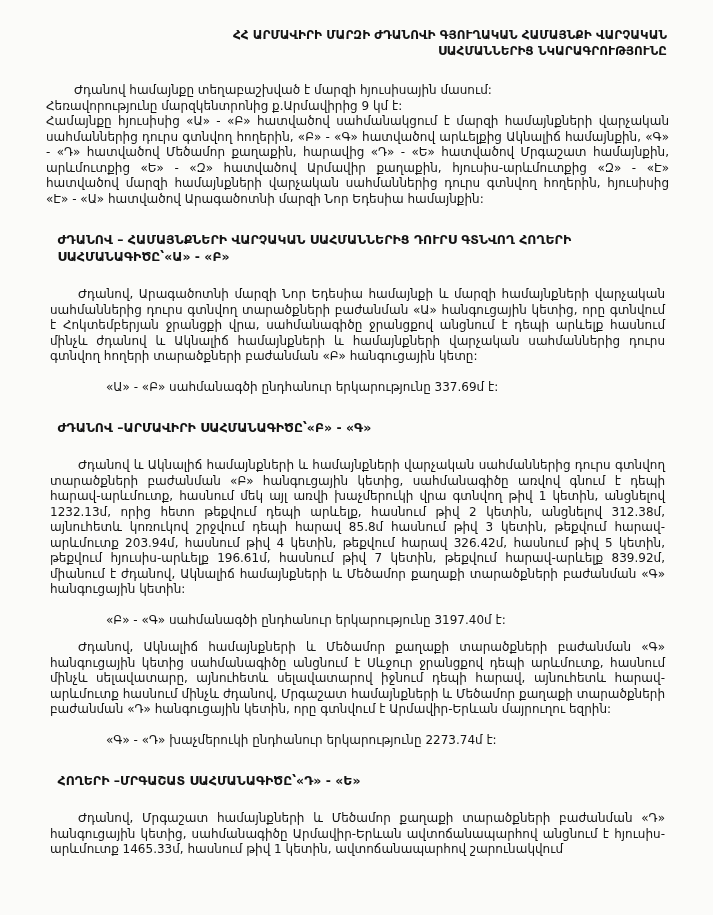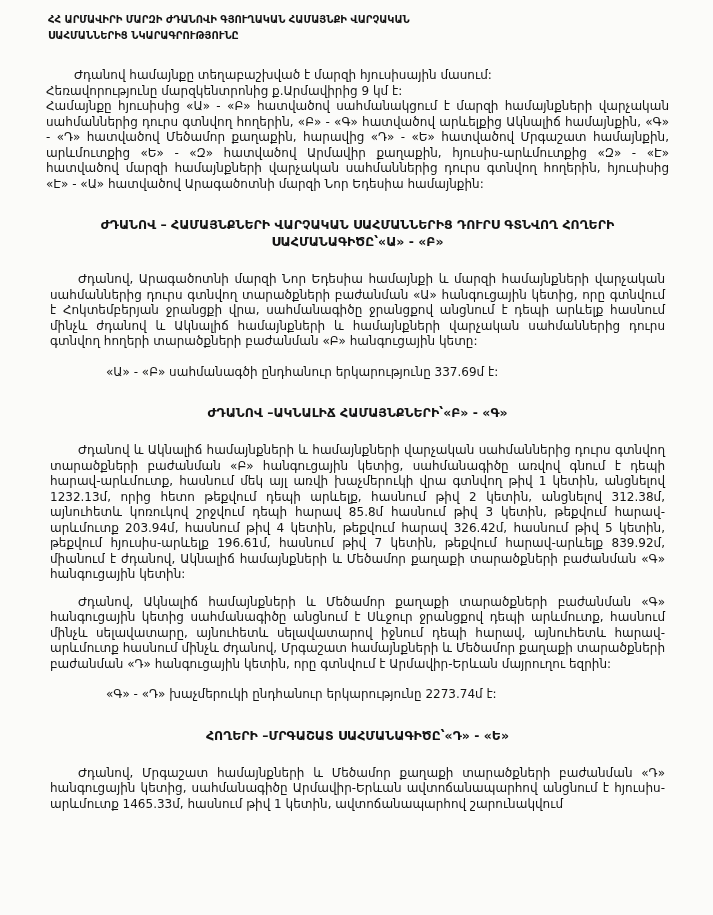--- a/index.html
+++ b/index.html
@@ -15,33 +15,32 @@
     background: #fbfbf9;
     box-sizing: border-box;
     padding: 12px 36px 8px 38px;
     font-family: "DejaVu Sans", "Liberation Sans", sans-serif;
     font-size: 12px;
     line-height: 15.5px;
     color: #141414;
     overflow: hidden;
   }
   .doc-title {
-    font-size: 10px;
+    font-size: 12px;
     font-weight: bold;
-    text-align: left;
-    margin: 0 10px 24px 10px;
+    text-align: right;
+    margin: 15px 10px 24px 10px;
     line-height: 16px;
   }
   p { margin: 0; }
   .indent { text-indent: 28px; }
   .justify { text-align: justify; }
   .sec-heading {
     font-size: 12.5px;
     font-weight: bold;
-    text-align: center;
     line-height: 17px;
     margin: 24px auto 22px auto;
     max-width: 600px;
   }
   .length-note {
     margin: 15px 0 0 68px;
   }
   .sec-body { margin: 12px; }
   .intro-block { margin: 8px; }
 </style>
@@ -61,22 +60,23 @@
     <p class="justify">Համայնքը հյուսիսից «Ա» - «Բ» հատվածով սահմանակցում է մարզի համայնքների վարչական սահմաններից դուրս գտնվող հողերին, «Բ» - «Գ» հատվածով արևելքից Ակնալիճ համայնքին, «Գ» - «Դ» հատվածով Մեծամոր քաղաքին, հարավից «Դ» - «Ե» հատվածով Մրգաշատ համայնքին, արևմուտքից «Ե» - «Զ» հատվածով Արմավիր քաղաքին, հյուսիս-արևմուտքից «Զ» - «Է» հատվածով մարզի համայնքների վարչական սահմաններից դուրս գտնվող հողերին, հյուսիսից «Է» - «Ա» հատվածով Արագածոտնի մարզի Նոր Եդեսիա համայնքին:</p>
   </div>
 
   <div>
     <h2 class="sec-heading">ԺԴԱՆՈՎ – ՀԱՄԱՅՆՔՆԵՐԻ ՎԱՐՉԱԿԱՆ ՍԱՀՄԱՆՆԵՐԻՑ ԴՈՒՐՍ ԳՏՆՎՈՂ ՀՈՂԵՐԻ ՍԱՀՄԱՆԱԳԻԾԸ՝«Ա» - «Բ»</h2>
     <p class="sec-body indent justify">Ժդանով, Արագածոտնի մարզի Նոր Եդեսիա համայնքի և մարզի համայնքների վարչական սահմաններից դուրս գտնվող տարածքների բաժանման «Ա» հանգուցային կետից, որը գտնվում է Հոկտեմբերյան ջրանցքի վրա, սահմանագիծը ջրանցքով անցնում է դեպի արևելք հասնում մինչև ժդանով և Ակնալիճ համայնքների և համայնքների վարչական սահմաններից դուրս գտնվող հողերի տարածքների բաժանման «Բ» հանգուցային կետը:</p>
     <p class="length-note">«Ա» - «Բ» սահմանագծի ընդհանուր երկարությունը 337.69մ է:</p>
   </div>
 
   <div>
-    <h2 class="sec-heading">ԺԴԱՆՈՎ –ԱԿՆԱԼԻՃ ՀԱՄԱՅՆՔՆԵՐԻ՝«Բ» - «Գ»</h2>
+    <h2 class="sec-heading">ԺԴԱՆՈՎ –ԱՐՄԱՎԻՐԻ ՍԱՀՄԱՆԱԳԻԾԸ՝«Բ» - «Գ»</h2>
     <p class="sec-body indent justify">Ժդանով և Ակնալիճ համայնքների և համայնքների վարչական սահմաններից դուրս գտնվող տարածքների բաժանման «Բ» հանգուցային կետից, սահմանագիծը առվով գնում է դեպի հարավ-արևմուտք, հասնում մեկ այլ առվի խաչմերուկի վրա գտնվող թիվ 1 կետին, անցնելով 1232.13մ, որից հետո թեքվում դեպի արևելք, հասնում թիվ 2 կետին, անցնելով 312.38մ, այնուհետև կոռուկով շրջվում դեպի հարավ 85.8մ հասնում թիվ 3 կետին, թեքվում հարավ-արևմուտք 203.94մ, հասնում թիվ 4 կետին, թեքվում հարավ 326.42մ, հասնում թիվ 5 կետին, թեքվում հյուսիս-արևելք 196.61մ, հասնում թիվ 7 կետին, թեքվում հարավ-արևելք 839.92մ, միանում է ժդանով, Ակնալիճ համայնքների և Մեծամոր քաղաքի տարածքների բաժանման «Գ» հանգուցային կետին:</p>
+    <p class="length-note">«Բ» - «Գ» սահմանագծի ընդհանուր երկարությունը 3197.40մ է:</p>
   </div>
 
   <div>
     <p class="sec-body indent justify">Ժդանով, Ակնալիճ համայնքների և Մեծամոր քաղաքի տարածքների բաժանման «Գ» հանգուցային կետից սահմանագիծը անցնում է Սևջուր ջրանցքով դեպի արևմուտք, հասնում մինչև սելավատարը, այնուհետև սելավատարով իջնում դեպի հարավ, այնուհետև հարավ-արևմուտք հասնում մինչև ժդանով, Մրգաշատ համայնքների և Մեծամոր քաղաքի տարածքների բաժանման «Դ» հանգուցային կետին, որը գտնվում է Արմավիր-Երևան մայրուղու եզրին:</p>
     <p class="length-note">«Գ» - «Դ» խաչմերուկի ընդհանուր երկարությունը 2273.74մ է:</p>
   </div>
 
   <div>
     <h2 class="sec-heading">ՀՈՂԵՐԻ –ՄՐԳԱՇԱՏ ՍԱՀՄԱՆԱԳԻԾԸ՝«Դ» - «Ե»</h2>
     <p class="sec-body indent justify">Ժդանով, Մրգաշատ համայնքների և Մեծամոր քաղաքի տարածքների բաժանման «Դ» հանգուցային կետից, սահմանագիծը Արմավիր-Երևան ավտոճանապարհով անցնում է հյուսիս-արևմուտք 1465.33մ, հասնում թիվ 1 կետին, ավտոճանապարհով շարունակվում</p>

